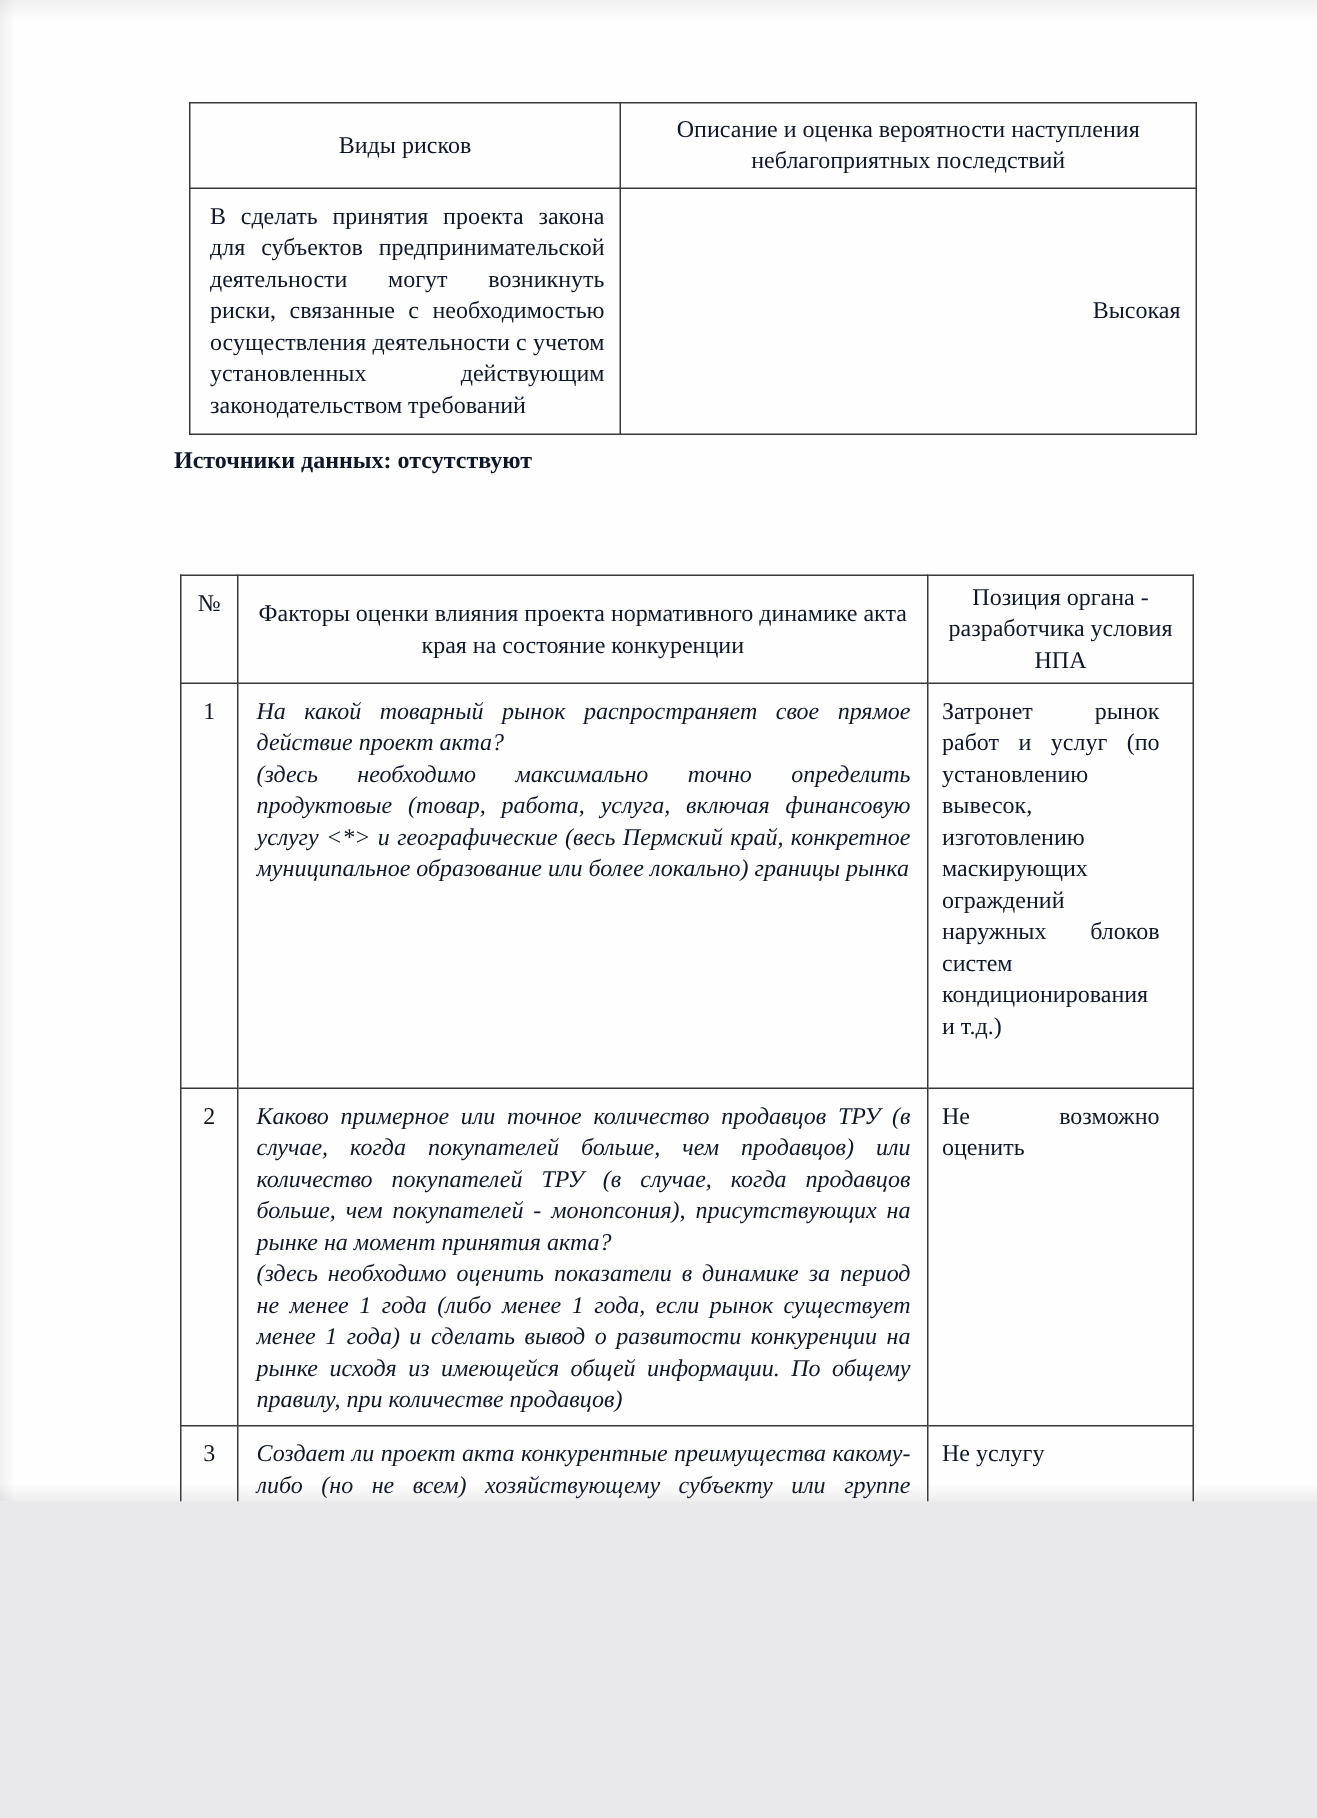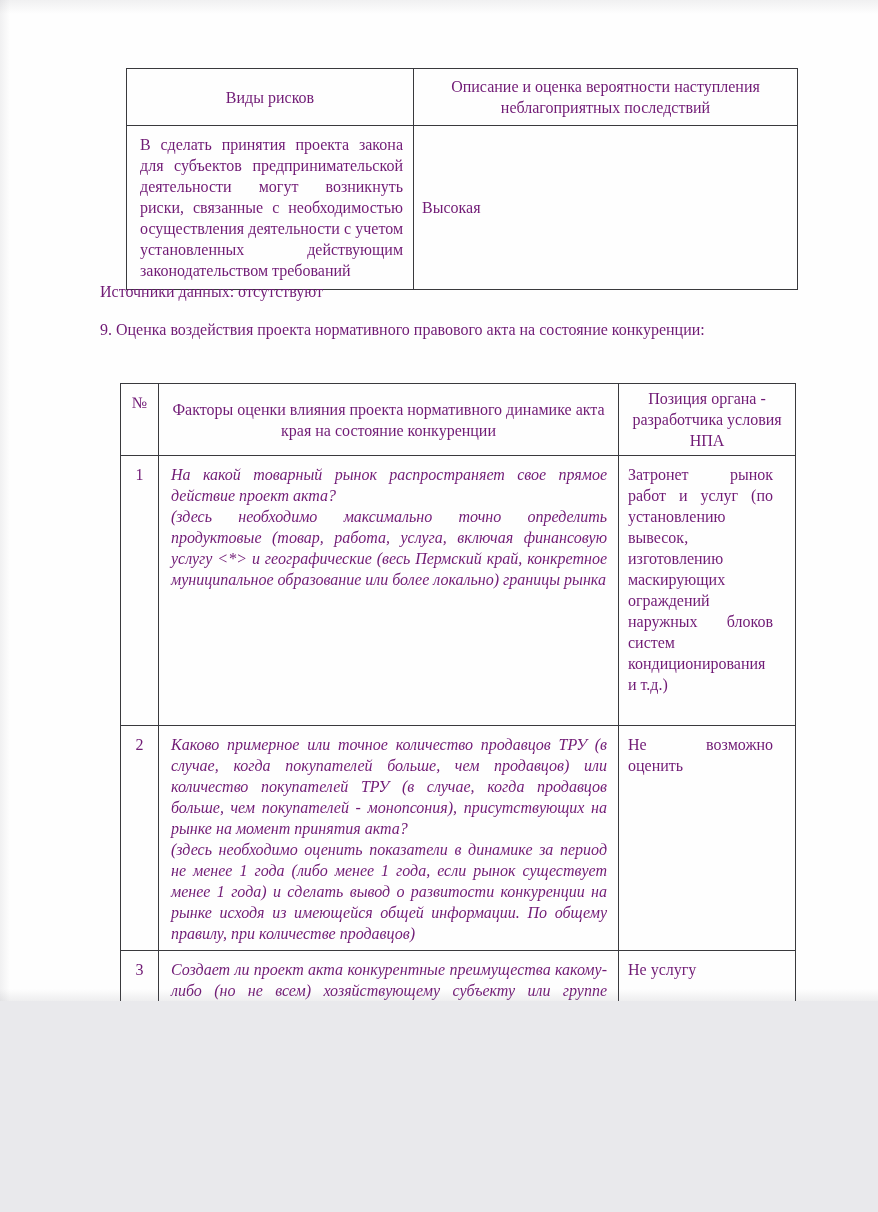--- a/index.html
+++ b/index.html
@@ -8,21 +8,21 @@
     background: #e9e9ec;
   }
   .page {
     position: relative;
     width: 878px;
     height: 1001px;
     margin: 0 auto;
     background: #fefefe;
     overflow: hidden;
     font-family: "Liberation Serif", "DejaVu Serif", serif;
-    color: #701a75;
+    color: #0f172a;
     font-size: 16px;
     line-height: 21px;
   }
   
   .scan-edge-top {
     position: absolute; left: 0; top: 0; width: 100%; height: 14px;
     background: linear-gradient(180deg, rgba(120,120,130,0.10), rgba(120,120,130,0));
     pointer-events: none;
   }
   .scan-edge-bottom {
@@ -60,21 +60,21 @@
     height: 48px;
     padding: 4px 14px;
   }
   .risks-table .risk-cell {
     height: 147px;
     text-align: justify;
     padding: 8px 10px 8px 13px;
   }
   .risks-table .assessment-cell {
     vertical-align: middle;
-    text-align: left;
+    text-align: right;
     padding: 8px 10px 8px 8px;
   }
 
   
   .competition-table {
     left: 120px; top: 383px;
     width: 675px;
   }
   .competition-table th {
     text-align: center;
@@ -102,21 +102,22 @@
   }
   .row-1 td { height: 253px; }
   .row-2 td { height: 201px; }
   .row-3 td { height: 195px; }
 
   
   .text-line {
     position: absolute;
     left: 100px;
     width: 720px;
-    margin: 0;
+    margin: 16px;
+    font-weight: bold;
   }
   .line-sources { top: 281px; }
   .line-s9 { top: 319px; }
   .line-s91 { top: 356px; }
 </style>
 </head>
 <body>
 
 <div class="page">
 
@@ -132,21 +133,20 @@
       </tr>
       <tr>
         <td class="risk-cell">В сделать принятия проекта закона для субъектов предпринимательской деятельности могут возникнуть риски, связанные с необходимостью осуществления деятельности с учетом установленных действующим законодательством требований</td>
         <td class="assessment-cell">Высокая</td>
       </tr>
     </tbody>
   </table>
 
   <p class="text-line line-sources">Источники данных: отсутствуют</p>
 
-  <p class="text-line line-s9">9. Оценка воздействия проекта нормативного правового акта на состояние конкуренции:</p>
 
 
   <table class="competition-table">
     <colgroup>
       <col style="width:38px">
       <col style="width:460px">
       <col style="width:177px">
     </colgroup>
     <tbody>
       <tr>

